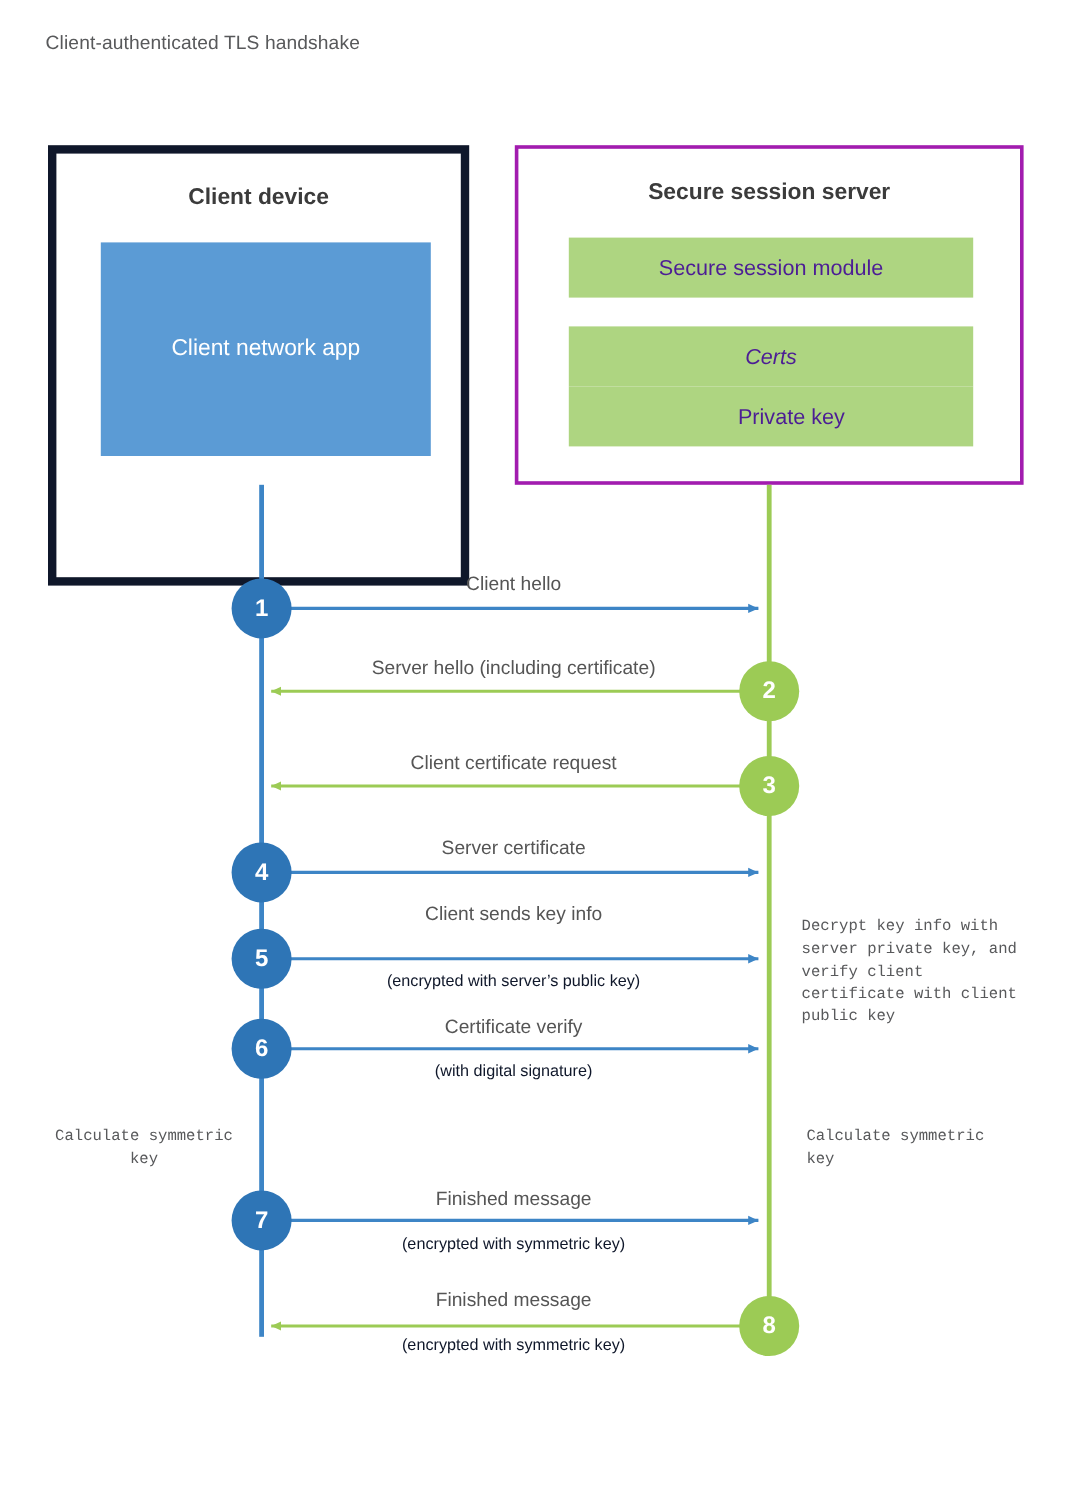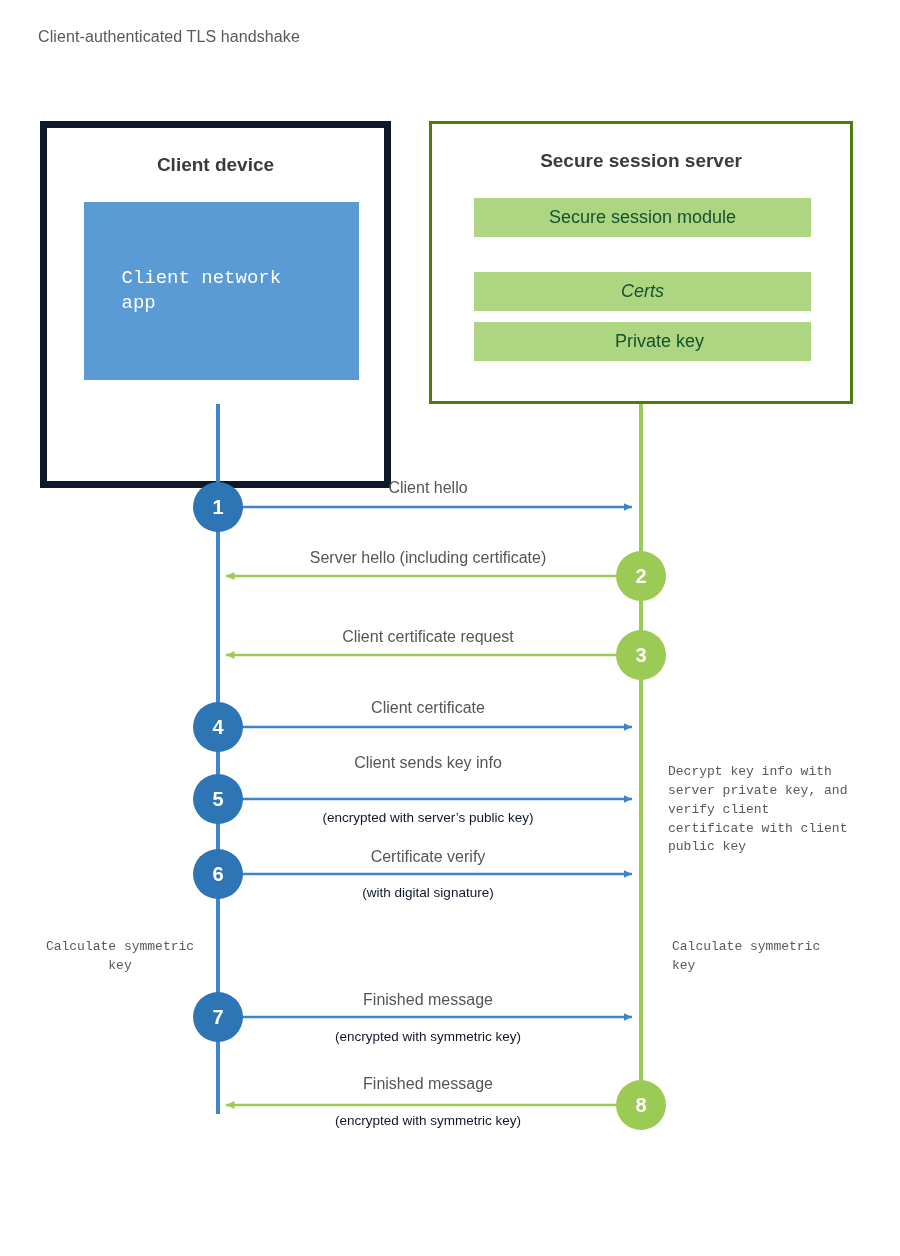--- a/index.html
+++ b/index.html
@@ -33,21 +33,21 @@
     background: #ffffff;
   }
   .entity-box.client {
     left: 40px; top: 121px;
     width: 351px; height: 367px;
     border: 7px solid #0f172a;
   }
   .entity-box.server {
     left: 429px; top: 121px;
     width: 424px; height: 283px;
-    border: 3px solid #4d7c0f;
+    border: 3px solid #a21caf;
   }
   .entity-title {
     text-align: center;
     font-size: 19px;
     font-weight: bold;
     color: #3b3b3b;
     margin-top: 26px;
   }
 
   
@@ -55,30 +55,29 @@
     position: absolute;
     left: 37px; top: 74px;
     width: 275px; height: 178px;
     background: #5b9bd5;
     color: #ffffff;
     font-size: 19px;
     display: flex;
     align-items: center;
     justify-content: center;
     line-height: 1.32;
-    font-family: Liberation Mono, monospace;
   }
   .client-app-block span { display: block; max-width: 200px; }
 
   .server-block {
     position: absolute;
     left: 42px;
-    width: 337px; height: 39px;
+    width: 337px; height: 50px;
     background: #aed581;
-    color: #14532d;
+    color: #4c1d95;
     font-size: 18px;
     display: flex;
     align-items: center;
     justify-content: center;
   }
   .server-block.b0 { top: 74px; }
   .server-block.b1 { top: 148px; font-style: italic; }
   .server-block.b2 { top: 198px; padding-left: 34px; }
 
   
@@ -227,21 +226,21 @@
   <div class="step-circle client-side" style="top:992px">
     <span>7</span>
   </div>
   <div class="step-circle server-side" style="top:1080px">
     <span>8</span>
   </div>
 
   <div class="msg-label" style="top:479px">Client hello</div>
   <div class="msg-label" style="top:549px">Server hello (including certificate)</div>
   <div class="msg-label" style="top:628px">Client certificate request</div>
-  <div class="msg-label" style="top:699px">Client certificate</div>
+  <div class="msg-label" style="top:699px">Server certificate</div>
 
   <div class="msg-label" style="top:754px">Client sends key info</div>
   <div class="msg-sub" style="top:810px">(encrypted with server’s public key)</div>
 
   <div class="msg-label" style="top:848px">Certificate verify</div>
   <div class="msg-sub" style="top:885px">(with digital signature)</div>
 
   <div class="msg-label" style="top:991px">Finished message</div>
   <div class="msg-sub" style="top:1029px">(encrypted with symmetric key)</div>
 

